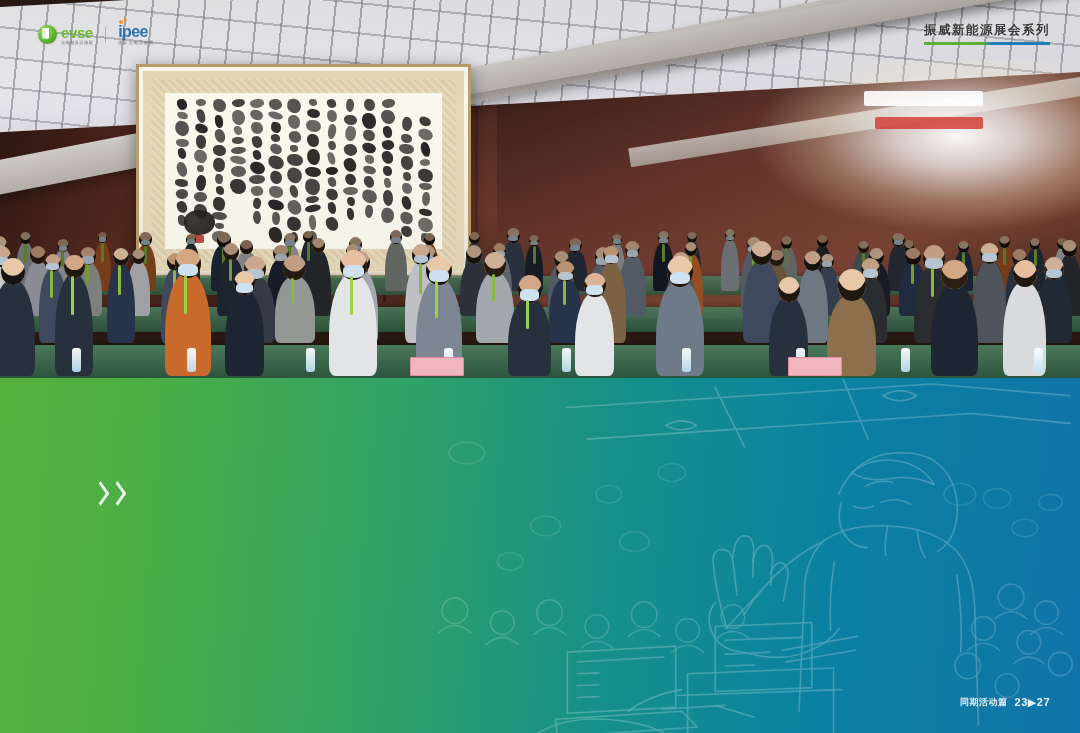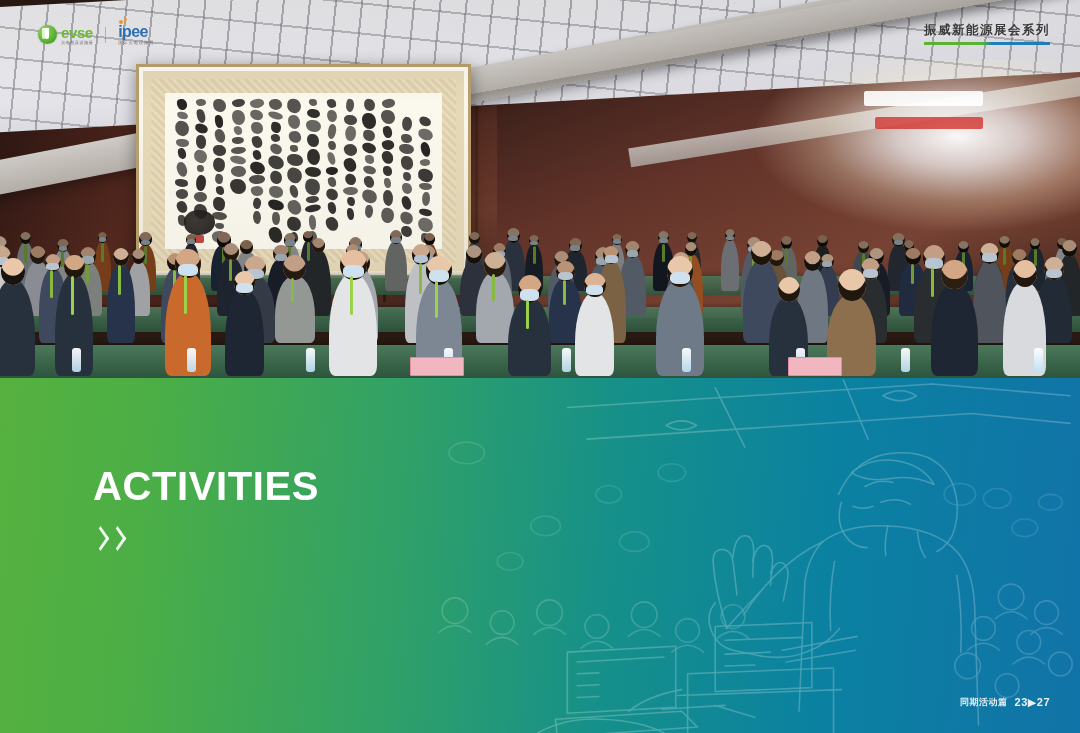--- a/index.html
+++ b/index.html
@@ -754,21 +754,20 @@
         <path d="M300 252 l98 -4 l0 66 l-98 4 z M310 266 l78 -3 M310 280 l46 -2 M310 292 l30 -1"></path>
         <path d="M150 278 l110 -6 l0 62 l-110 6 z M160 288 l88 -5 M160 300 l22 -1 M160 312 l22 -1 M160 324 l22 -1"></path>
         <path d="M138 346 l128 -8 l16 16 l-142 10 z"></path>
         <path d="M120 360 q28 -16 66 -14 q40 2 62 14"></path>
         <path d="M266 316 q-34 6 -54 22"></path>
         <path d="M246 336 l64 -4 M300 332 l40 12"></path>
       </svg>
     </div>
 
     <div class="panel-text">
-      <div class="en-title">ACTIVITIES</div>
       <div class="cn-row">
         <div class="chev">
           <span></span>
           <span></span>
         </div>
       </div>
     </div>
 
     <div class="corner">
       <div class="corner-cn">同期活动篇</div>

